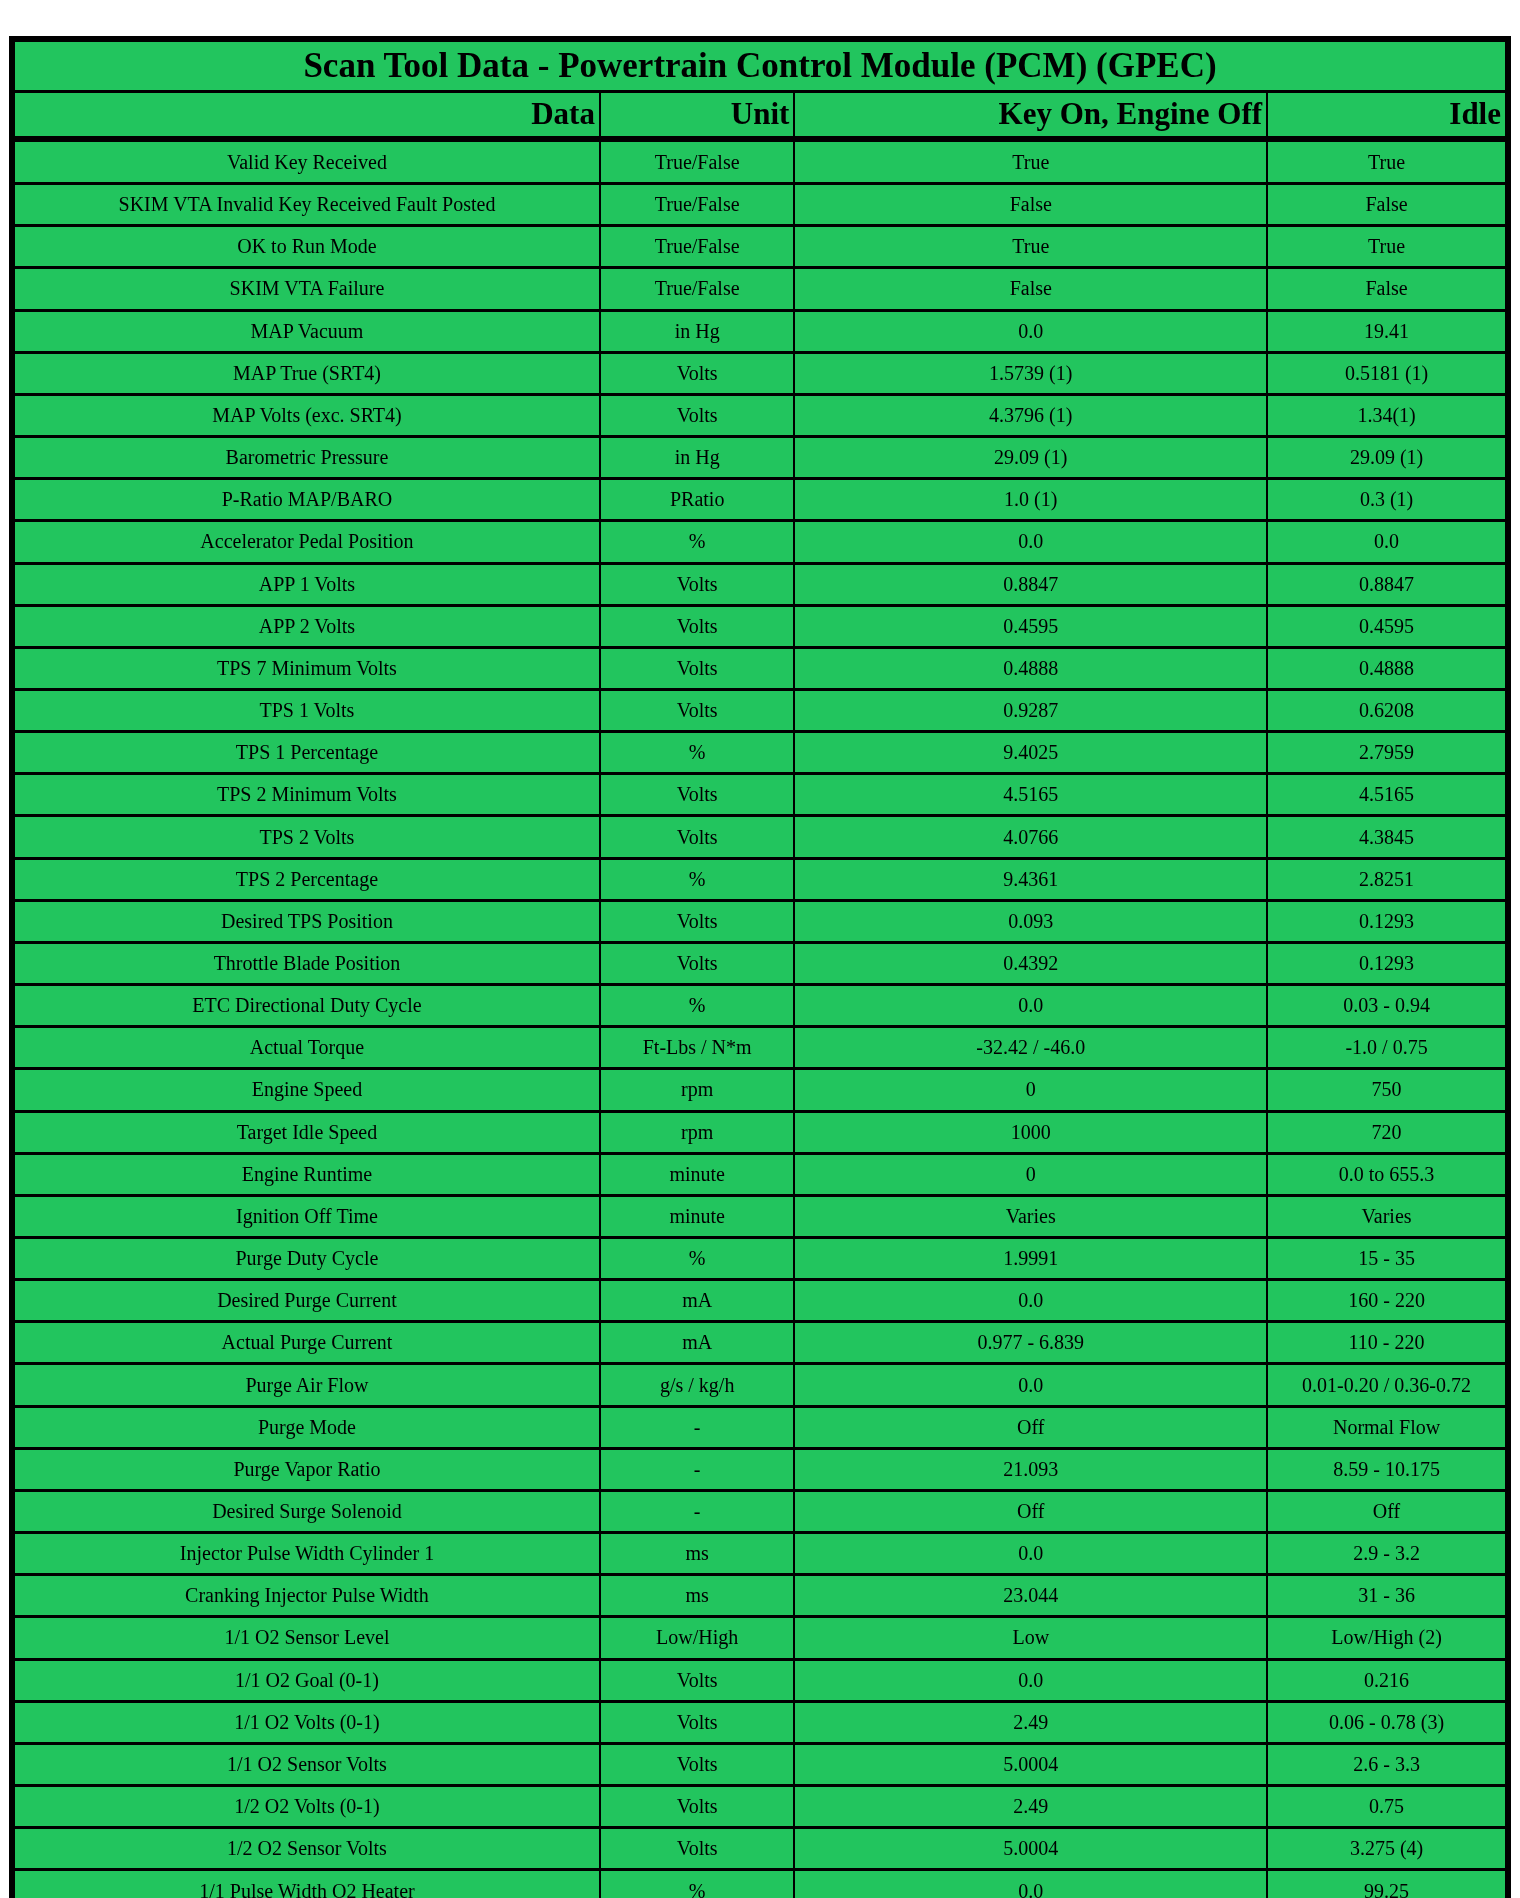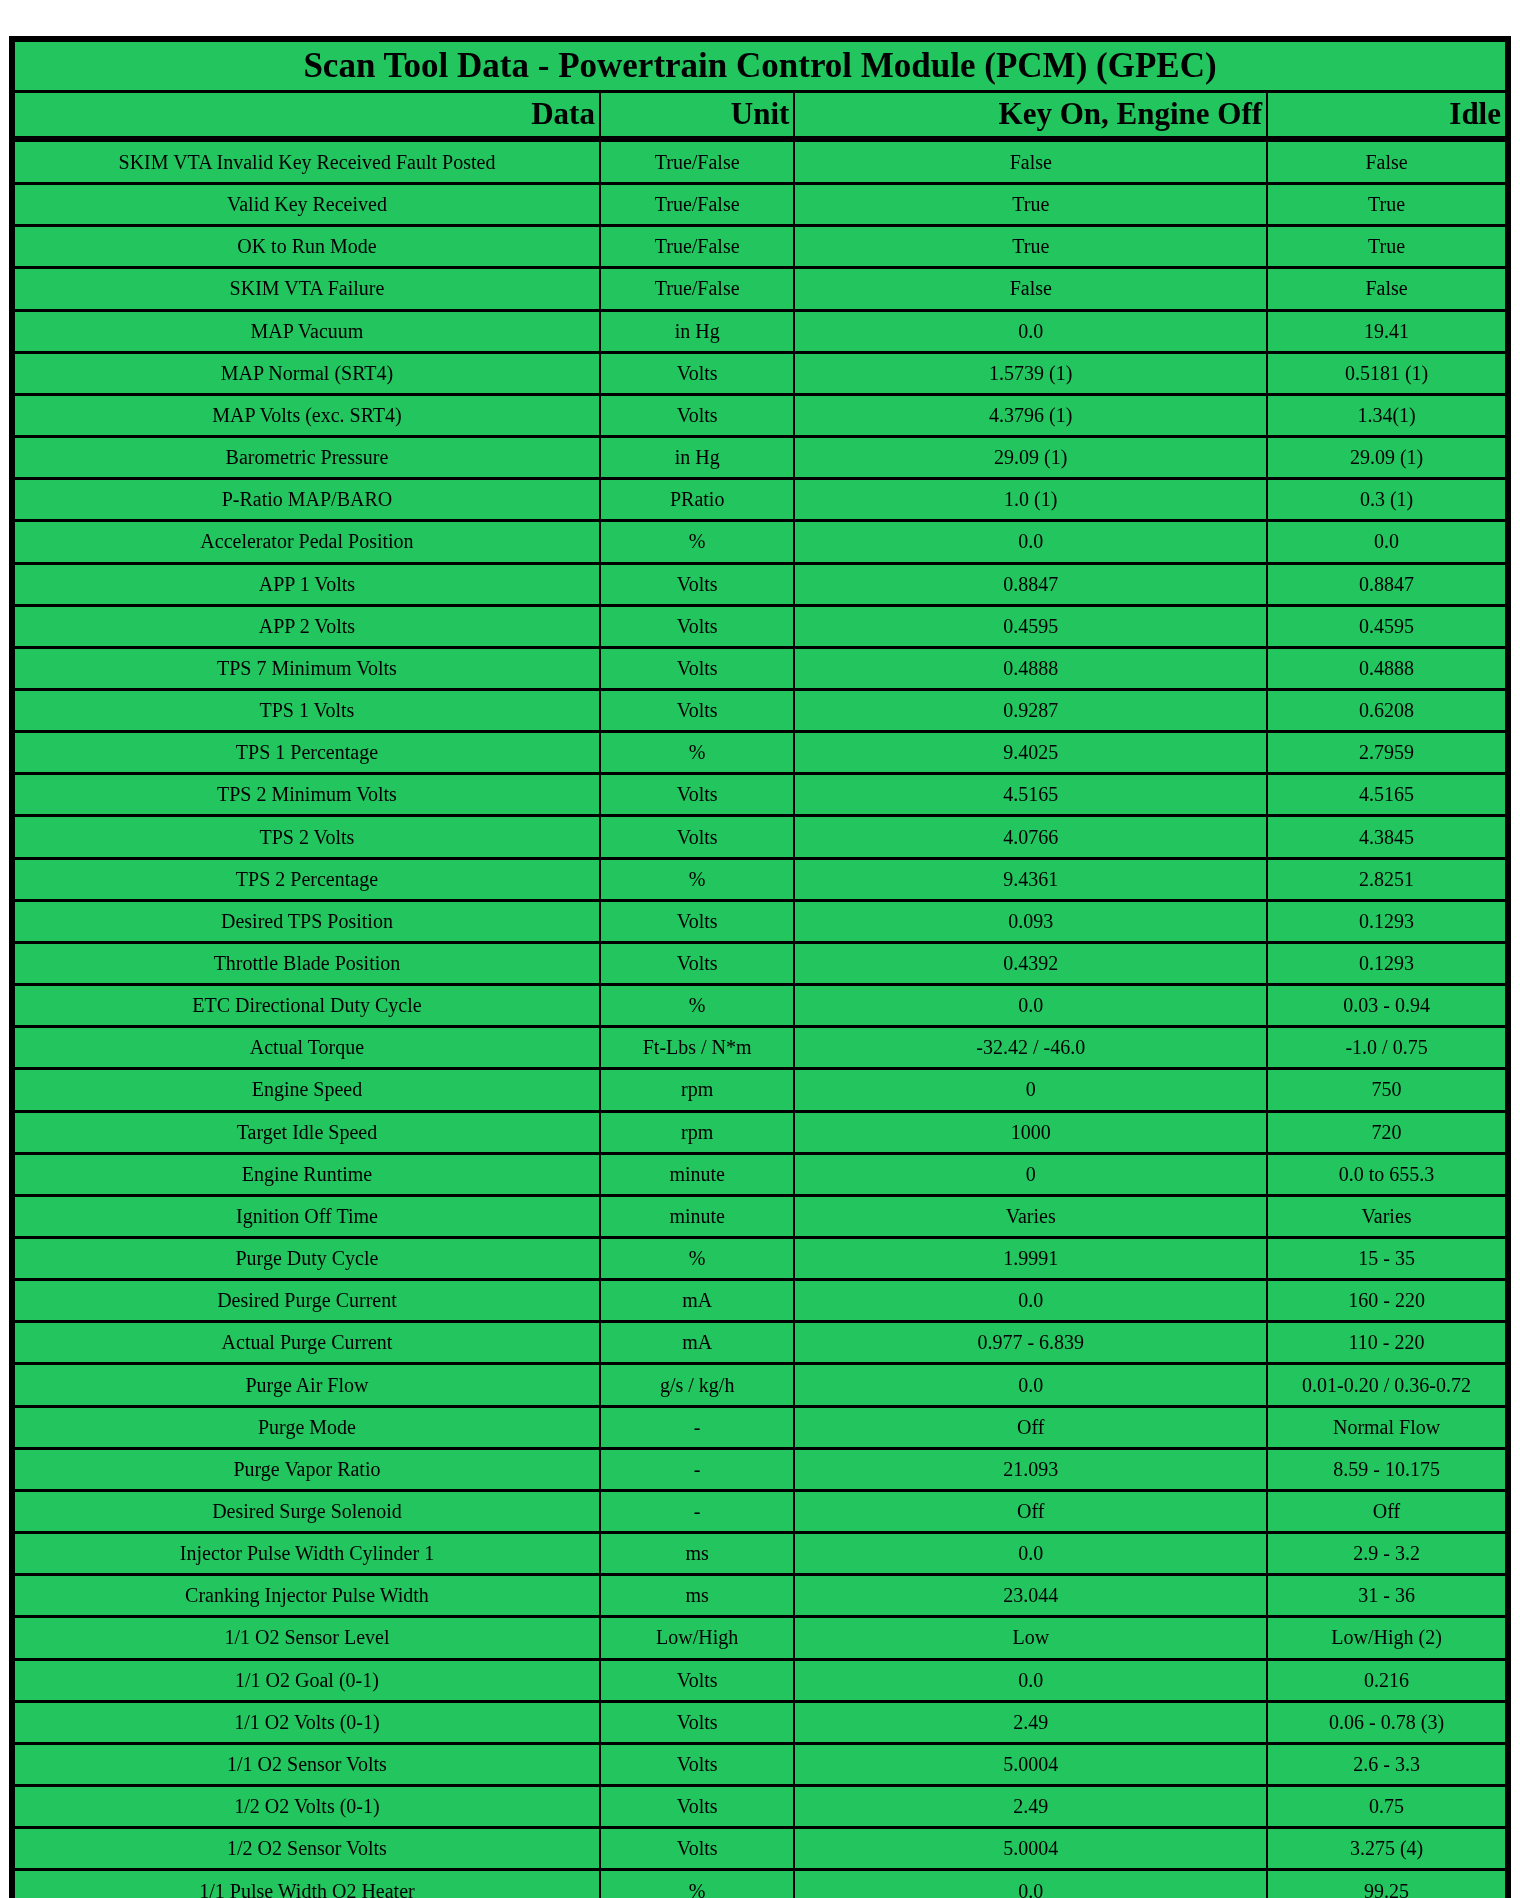--- a/index.html
+++ b/index.html
@@ -76,51 +76,51 @@
       <tr class="header-row">
         <th>Data</th>
         <th>Unit</th>
         <th>Key On, Engine Off</th>
         <th>Idle</th>
       </tr>
     </thead>
     <tbody id="table-body">
 
     <tr class="data-row">
+          <td>Valid Key Received</td>
+          <td>True/False</td>
+          <td>True</td>
+          <td>True</td>
+        </tr>
+        <tr class="data-row">
           <td>SKIM VTA Invalid Key Received Fault Posted</td>
           <td>True/False</td>
           <td>False</td>
           <td>False</td>
         </tr>
         <tr class="data-row">
-          <td>Valid Key Received</td>
-          <td>True/False</td>
-          <td>True</td>
-          <td>True</td>
-        </tr>
-        <tr class="data-row">
           <td>OK to Run Mode</td>
           <td>True/False</td>
           <td>True</td>
           <td>True</td>
         </tr>
         <tr class="data-row">
           <td>SKIM VTA Failure</td>
           <td>True/False</td>
           <td>False</td>
           <td>False</td>
         </tr>
         <tr class="data-row">
           <td>MAP Vacuum</td>
           <td>in Hg</td>
           <td>0.0</td>
           <td>19.41</td>
         </tr>
         <tr class="data-row">
-          <td>MAP Normal (SRT4)</td>
+          <td>MAP True (SRT4)</td>
           <td>Volts</td>
           <td>1.5739 (1)</td>
           <td>0.5181 (1)</td>
         </tr>
         <tr class="data-row">
           <td>MAP Volts (exc. SRT4)</td>
           <td>Volts</td>
           <td>4.3796 (1)</td>
           <td>1.34(1)</td>
         </tr>

